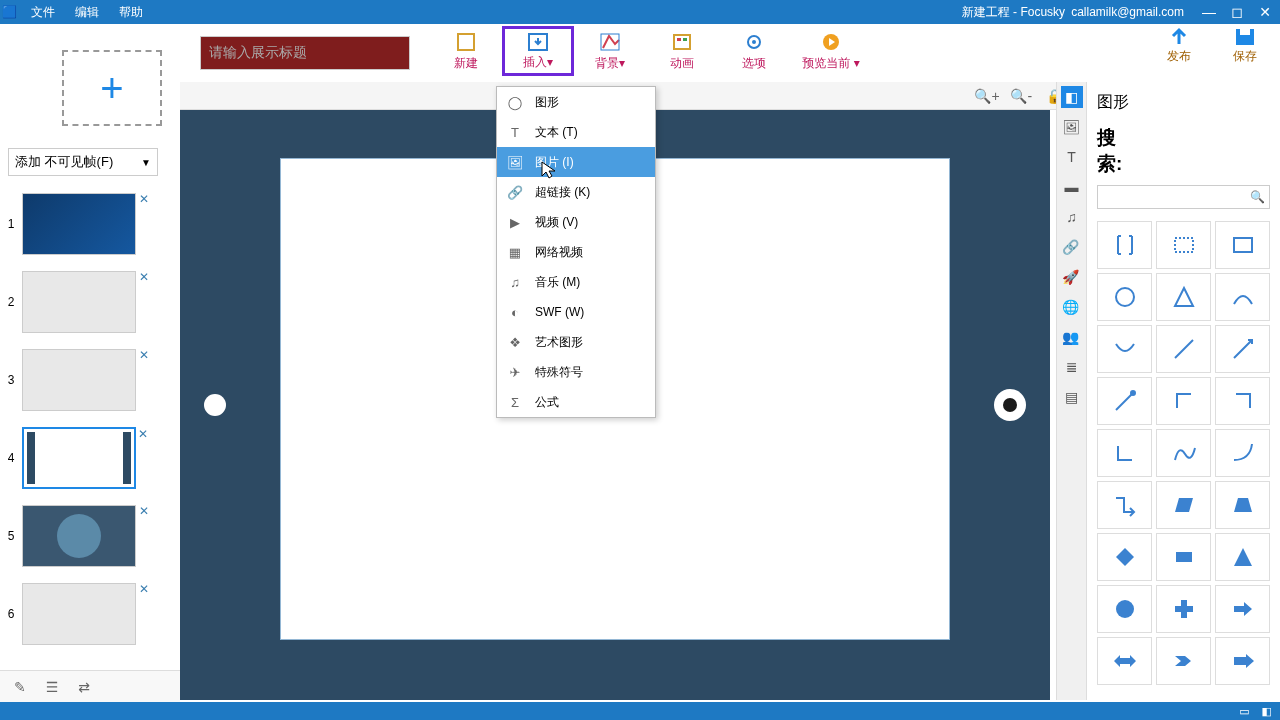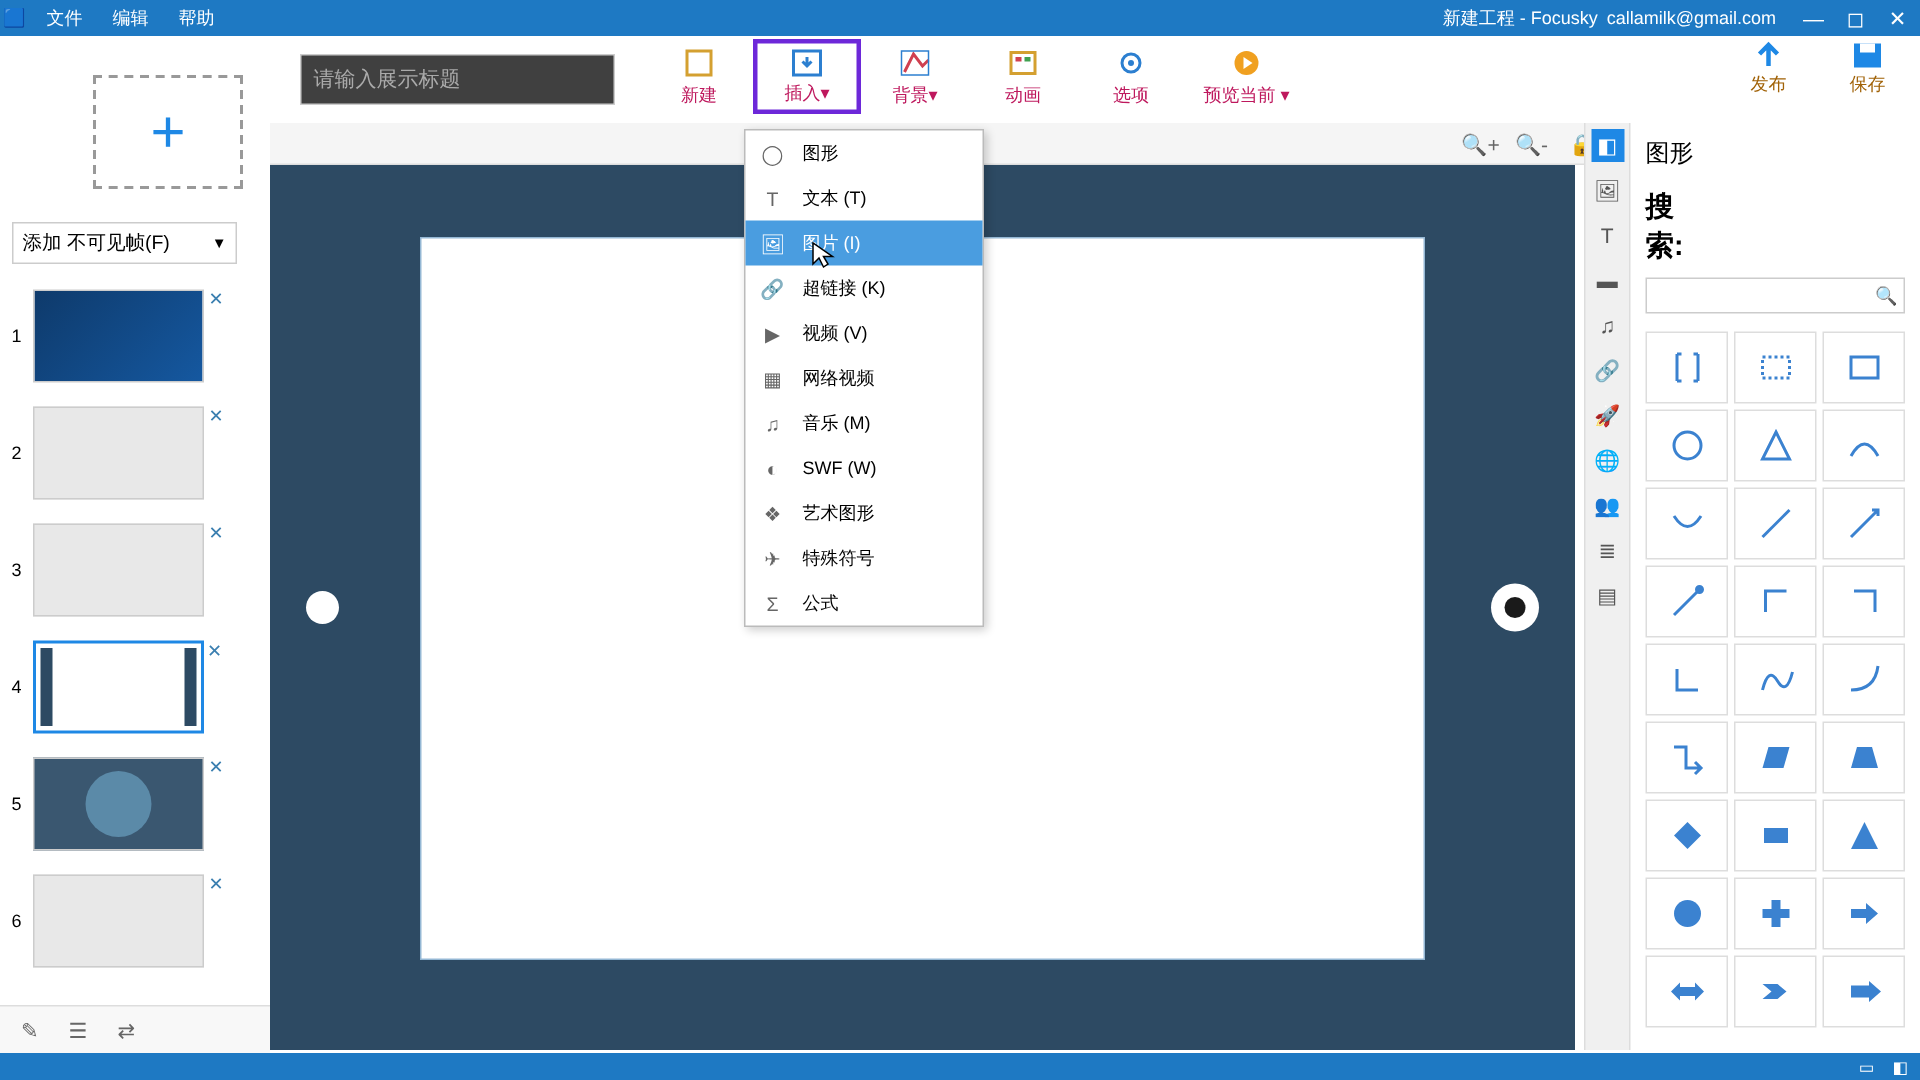--- a/index.html
+++ b/index.html
@@ -9,21 +9,21 @@
 .app-icon { width: 20px; text-align: center; }
 .menu-bar { display: flex; gap: 4px; margin-left: 3px; }
 .menu-bar span { padding: 2px 8px; cursor: default; }
 .title-text { flex: 1; text-align: right; }
 .user-area { display: flex; align-items: flex-end; gap: 10px; padding: 0 6px; }
 .win-controls { display: flex; gap: 6px; margin-left: 8px; margin-right: 4px; }
 .win-controls span { width: 22px; text-align: center; font-size: 14px; }
 .add-frame-box { width: 100px; height: 76px; margin: 10px 30px; border: 2px dashed #999; display: flex; align-items: center; justify-content: center; position: absolute; top: 40px; left: 32px; }
 .add-frame-box .plus { color: #1e88e5; font-size: 40px; font-weight: 300; }
 
-.title-input { position: absolute; top: 36px; left: 200px; width: 210px; height: 34px; border: 1px solid #ccc; background: #404040; padding: 0 8px; color: #aaa; font-size: 14px; display: flex; align-items: center; }
+.title-input { position: absolute; top: 36px; left: 200px; width: 210px; height: 34px; border: 1px solid #ccc; background: #7f1d1d; padding: 0 8px; color: #aaa; font-size: 14px; display: flex; align-items: center; }
 
 .main-tools { position: absolute; top: 26px; left: 430px; display: flex; gap: 0; }
 .tool-btn { width: 72px; height: 50px; display: flex; flex-direction: column; align-items: center; justify-content: center; font-size: 12px; color: #be185d; }
 .tool-btn.preview { width: 82px; }
 .tool-btn .icon { width: 28px; height: 22px; margin-bottom: 2px; display: flex; align-items: center; justify-content: center; }
 .tool-btn.highlighted { border: 3px solid #6d28d9; padding: 2px 0; }
 
 .right-tools { position: absolute; top: 26px; right: 8px; display: flex; gap: 12px; }
 .right-tool { width: 54px; display: flex; flex-direction: column; align-items: center; font-size: 12px; color: #a16207; }
 

